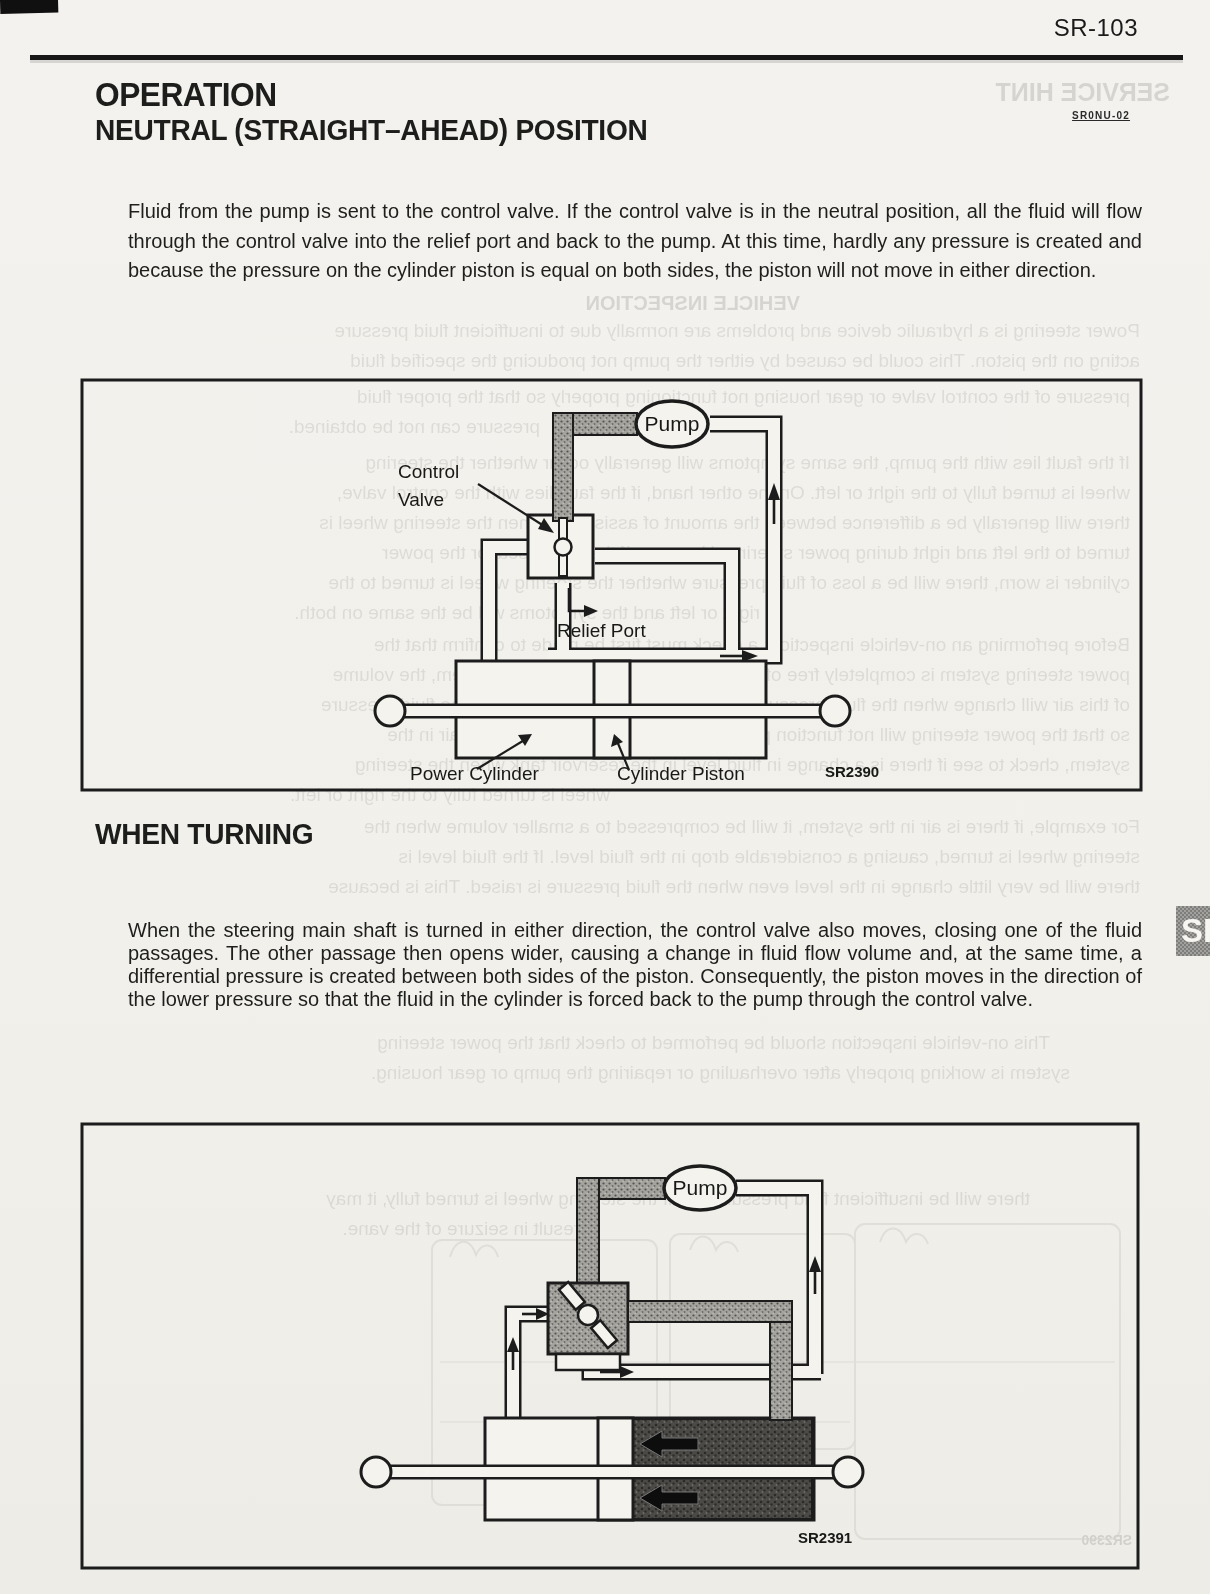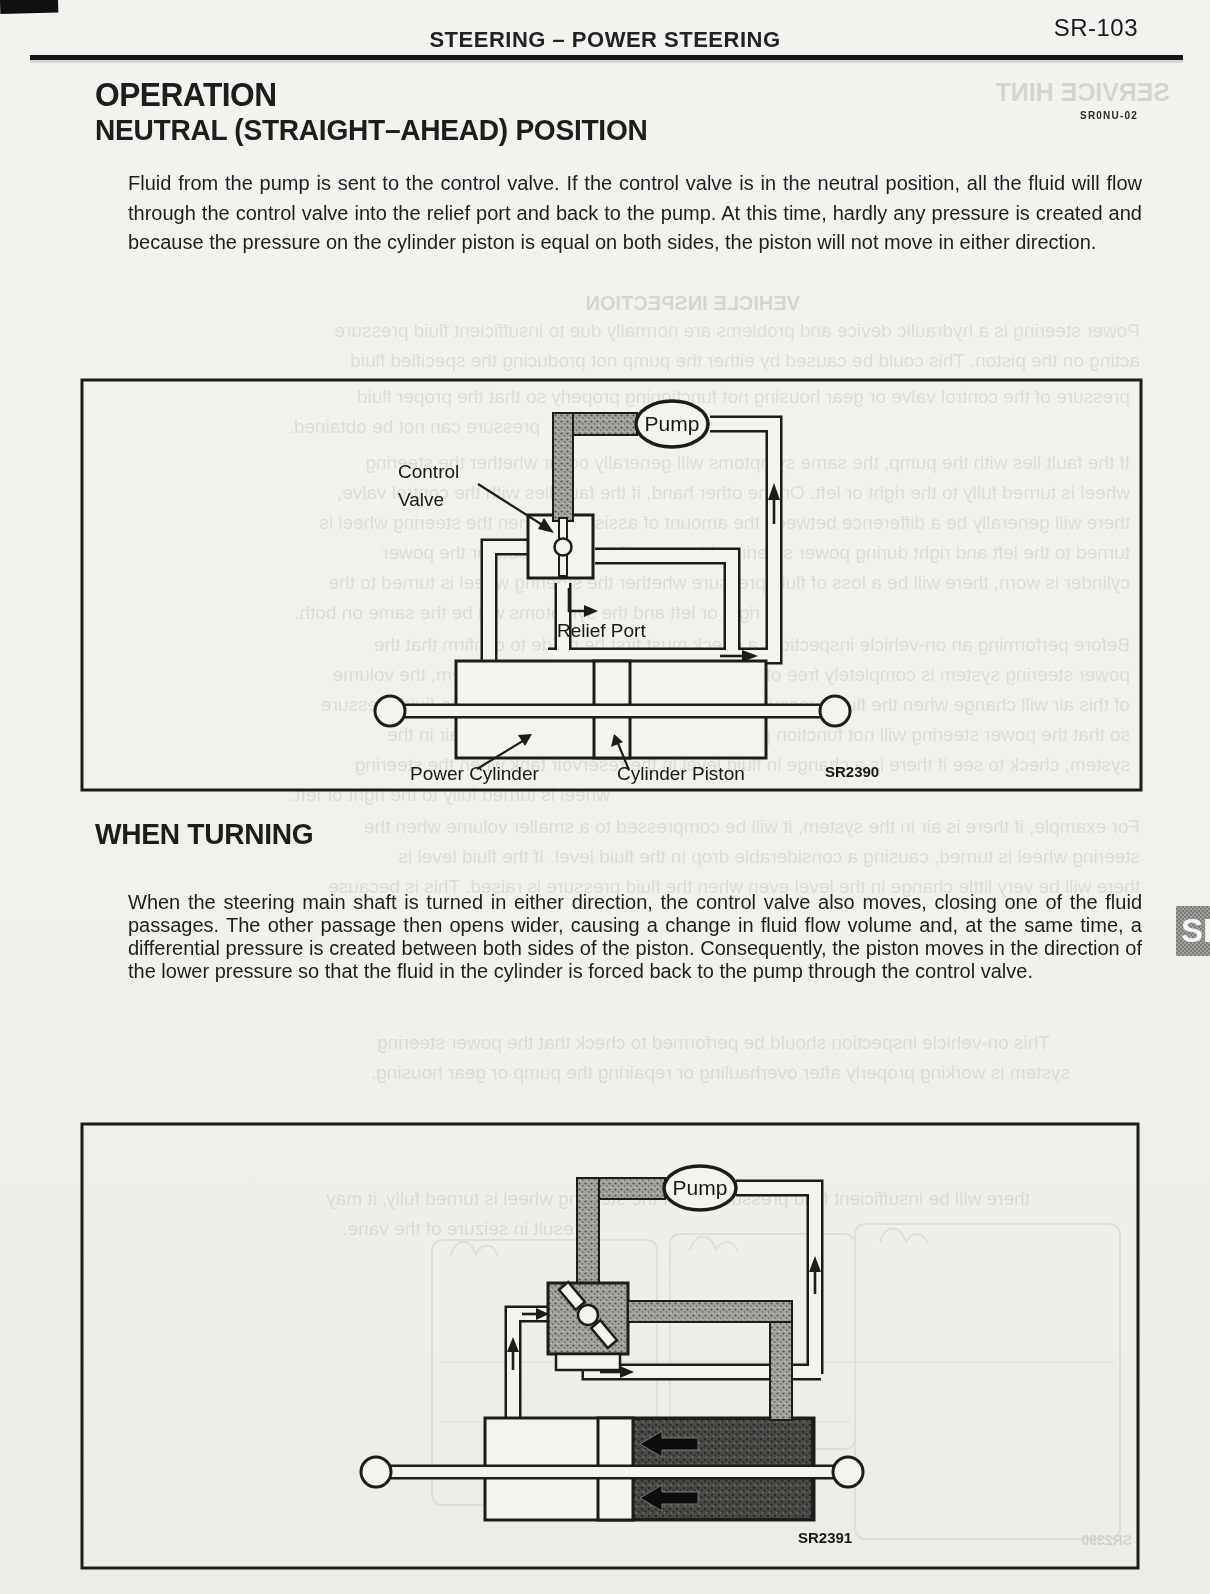--- a/index.html
+++ b/index.html
@@ -9,24 +9,24 @@
     font-family:"Liberation Sans",sans-serif;color:#1d1d1c;overflow:hidden;
   }
   .abs{position:absolute;}
   
   .doc-title{left:0;right:0;top:27px;text-align:center;font-weight:bold;font-size:22px;letter-spacing:.5px;color:#222;}
   .page-num{right:72px;top:14px;font-weight:normal;font-size:24px;letter-spacing:.5px;color:#1a1a1a;}
   .rule{left:30px;top:55px;width:1153px;height:5px;background:#171717;box-shadow:0 3px 0 rgba(40,40,40,.14);}
   .corner-mark{left:0;top:0;width:58px;height:14px;background:#101010;transform:rotate(-1.5deg);transform-origin:left top;}
   
   .h1{left:95px;top:76px;font-weight:bold;font-size:33px;letter-spacing:-.5px;transform:scaleX(.96);transform-origin:left;}
-  .code-sm{right:72px;top:110px;font-weight:bold;font-size:10px;letter-spacing:1.2px;color:#2a2a2a;}
+  .code-sm{right:80px;top:110px;font-weight:bold;font-size:10px;letter-spacing:1.2px;color:#2a2a2a;text-decoration:underline;}
   .h2{left:95px;top:114px;font-weight:bold;font-size:29px;letter-spacing:-.3px;transform:scaleX(.97);transform-origin:left;}
   .h2b{left:95px;top:818px;font-weight:bold;font-size:29px;letter-spacing:-.3px;transform:scaleX(.97);transform-origin:left;}
-  .para{left:128px;width:1014px;font-size:20px;line-height:29.5px;text-align:justify;color:#1e1e1d;}
+  .para{left:128px;width:1014px;font-size:20px;line-height:29.5px;text-align:justify;color:#1e1e1d;margin-top:28px;}
   #para1{top:169px;}
   #para2{top:891px;line-height:23px;}
   
   .side-tab{
     left:1176px;top:906px;width:34px;height:50px;overflow:hidden;
     background:repeating-conic-gradient(#7d7d7b 0% 25%,#a2a19e 0% 50%);background-size:4px 4px;
     color:#f6f5f1;font-weight:bold;font-size:33px;line-height:50px;padding-left:5px;box-sizing:border-box;
   }
   
   .ghost{
@@ -64,21 +64,20 @@
   <div class="ghost" style="left:110px;top:846px;width:1030px">steering wheel is turned, causing a considerable drop in the fluid level. If the fluid level is</div>
   <div class="ghost" style="left:110px;top:876px;width:1030px">there will be very little change in the level even when the fluid pressure is raised. This is because</div>
   <div class="ghost" style="left:150px;top:1032px;width:900px">This on-vehicle inspection should be performed to check that the power steering</div>
   <div class="ghost" style="left:130px;top:1062px;width:940px">system is working properly after overhauling or repairing the pump or gear housing.</div>
   <div class="ghost" style="left:150px;top:1188px;width:880px">there will be insufficient fluid pressure and if the steering wheel is turned fully, it may</div>
   <div class="ghost" style="left:150px;top:1218px;width:430px">result in seizure of the vane.</div>
   <div class="ghost b" style="left:1022px;top:1532px;width:110px;font-size:14px">SR2390</div>
 
   <div class="abs corner-mark"></div>
 
-  <div class="abs doc-title">STEERING – POWER STEERING</div>
   <div class="abs page-num">SR-103</div>
   <div class="abs rule"></div>
 
   <div class="abs h1">OPERATION</div>
   <div class="abs code-sm">SR0NU-02</div>
   <div class="abs h2">NEUTRAL (STRAIGHT–AHEAD) POSITION</div>
   <div class="abs para" id="para1">Fluid from the pump is sent to the control valve. If the control valve is in the neutral position, all the fluid will flow through the control valve into the relief port and back to the pump. At this time, hardly any pressure is created and because the pressure on the cylinder piston is equal on both sides, the piston will not move in either direction.</div>
   <div class="abs h2b">WHEN TURNING</div>
   <div class="abs para" id="para2">When the steering main shaft is turned in either direction, the control valve also moves, closing one of the fluid passages. The other passage then opens wider, causing a change in fluid flow volume and, at the same time, a differential pressure is created between both sides of the piston. Consequently, the piston moves in the direction of the lower pressure so that the fluid in the cylinder is forced back to the pump through the control valve.</div>
 

